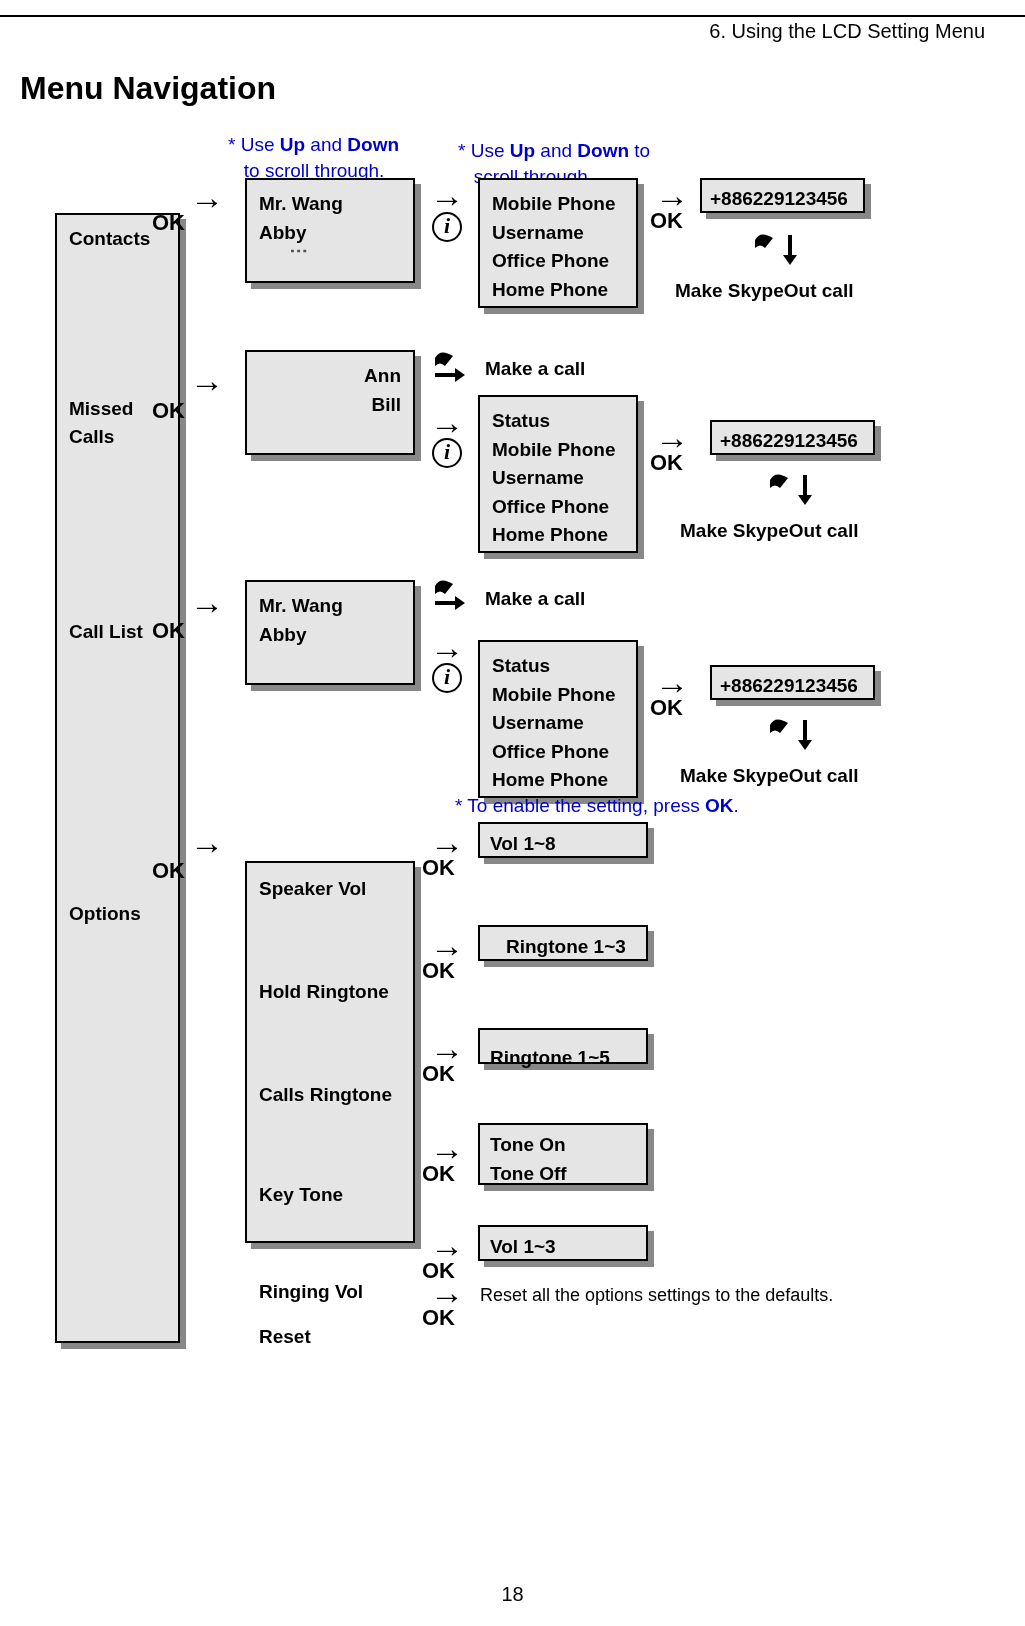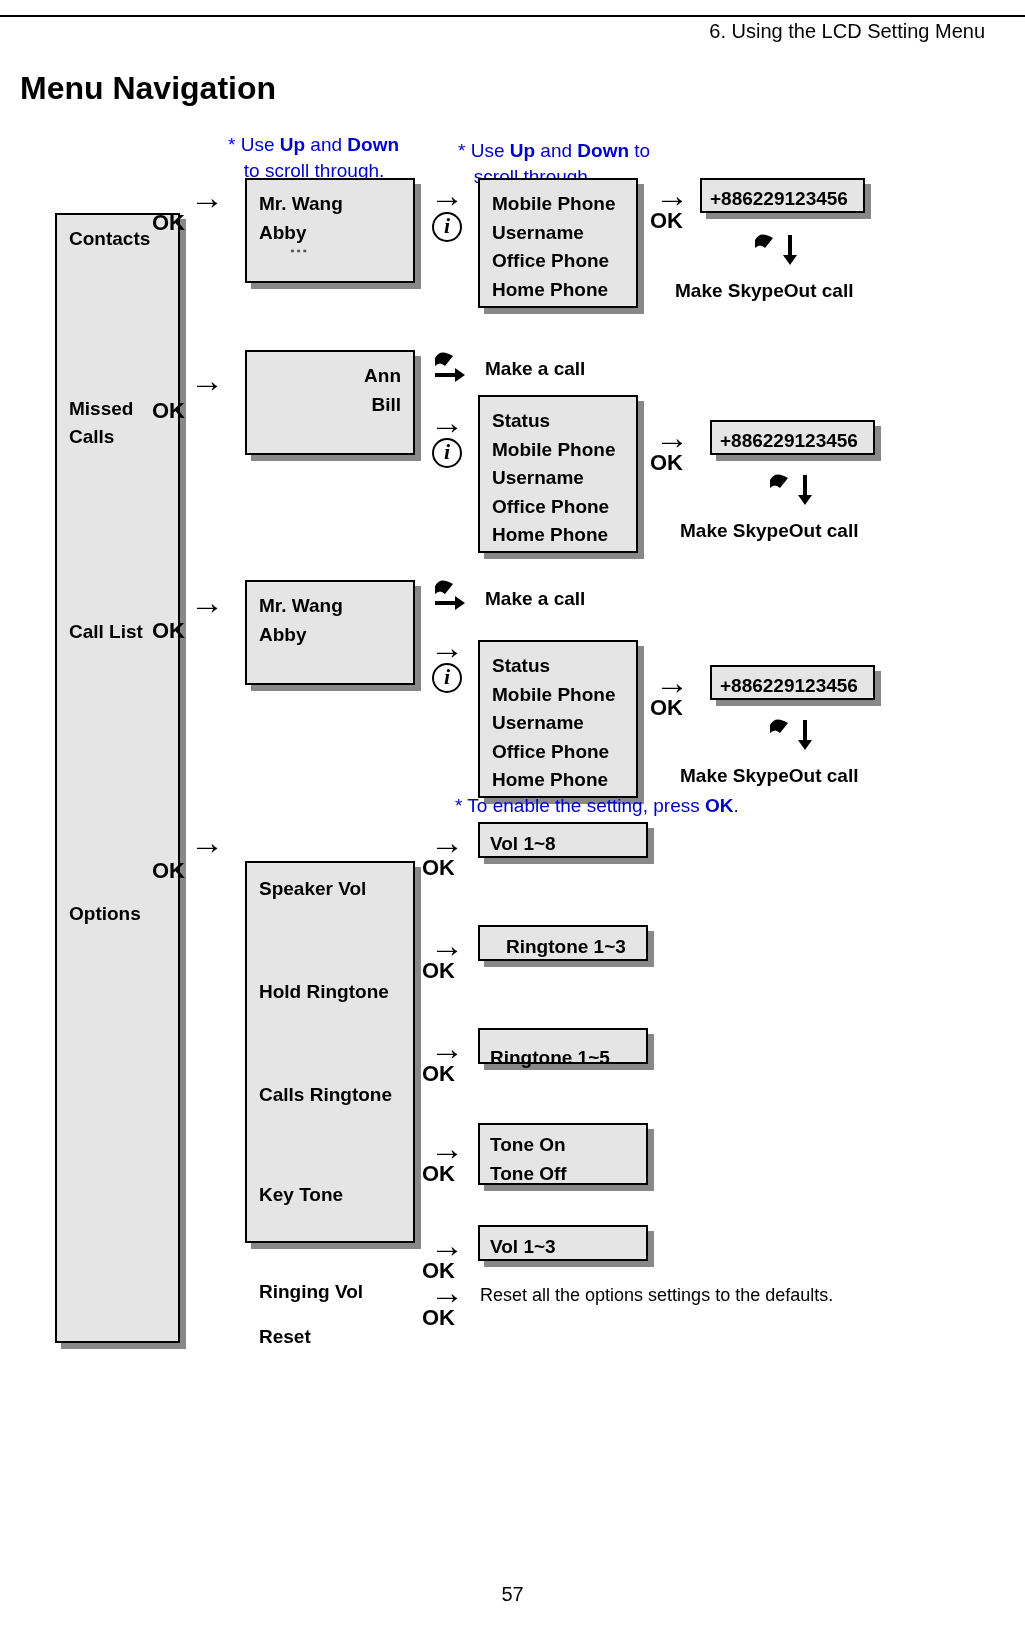--- a/index.html
+++ b/index.html
@@ -274,14 +274,14 @@
   <div class="arrow" style="top:1228px; left:430px;">→</div>
   <div class="ok" style="top:1258px; left:422px;">OK</div>
   <div class="box" style="top:1225px; left:478px; width:170px; height:36px; padding:6px 10px;">
     <div>Vol 1~3</div>
   </div>
 
   <div class="arrow" style="top:1275px; left:430px;">→</div>
   <div class="ok" style="top:1305px; left:422px;">OK</div>
   <div class="small-label" style="top:1285px; left:480px;">Reset all the options settings to the defaults.</div>
 
-  <div class="page-num">57</div>
+  <div class="page-num">18</div>
 </div>
 
 </body></html>

